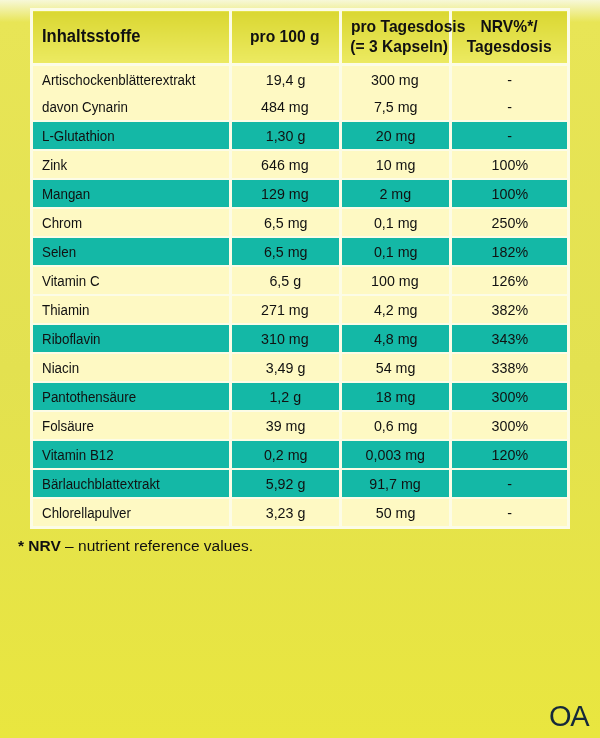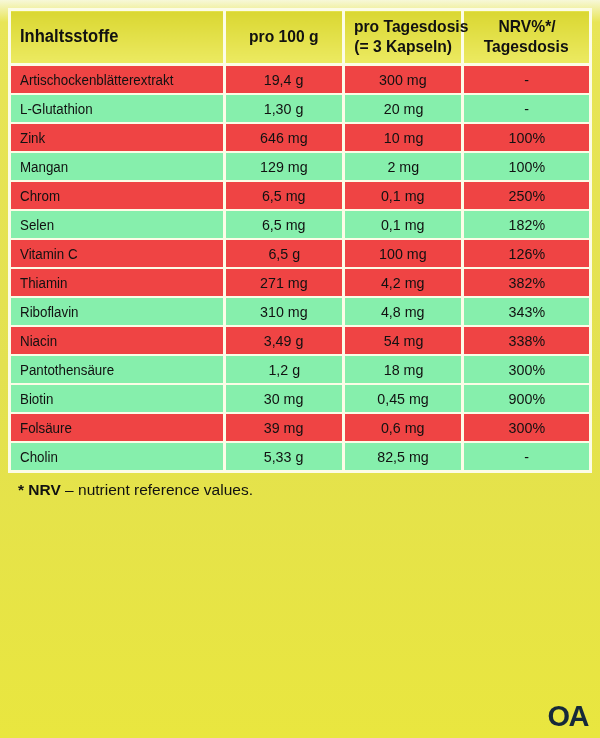--- a/index.html
+++ b/index.html
@@ -5,21 +5,21 @@
   html, body { margin: 0; padding: 0; }
   body {
     width: 600px; height: 738px;
     position: relative;
     overflow: hidden;
     font-family: "Liberation Sans", sans-serif;
     color: #111;
     background: linear-gradient(180deg, #f7f8d8 0%, #e8e556 3%, #e3e150 50%, #e9e63f 100%);
   }
   .nutri {
-    width: 584px;
+    width: 540px;
     margin: 8px auto 0 auto;
     border-collapse: collapse;
     table-layout: fixed;
     border: 3px solid #fcfce6;
   }
   .nutri col.c1 { width: 37%; }
   .nutri col.c2 { width: 20.5%; }
   .nutri col.c3 { width: 20.5%; }
   .nutri col.c4 { width: 22%; }
   .nutri th, .nutri td { padding: 0 4px; }
@@ -30,36 +30,36 @@
     border-bottom: 3px solid #fcfce6;
     font-size: 17px; font-weight: 700;
     text-align: center; vertical-align: middle;
     line-height: 1.18;
   }
   thead th.c-label { text-align: left; padding-left: 9px; font-size: 18px; }
   tbody td { height: 27px; line-height: 26px; text-align: center; vertical-align: middle; }
   tbody td.c-label { text-align: left; padding-left: 9px; }
   tbody tr:not(.cont) td { border-top: 2px solid #fcfce6; }
   tbody tr.cont td { border-top: 0; }
-  tr.row-yellow td { background: #ef4444; }
-  tr.row-white td { background: #86efac; }
+  tr.row-yellow td { background: #fef9c3; }
+  tr.row-white td { background: #14b8a6; }
   .txt {
     display: inline-block;
     white-space: nowrap;
     font-size: 15.5px;
   }
   .lbl { transform: scaleX(0.86); transform-origin: 0 50%; }
   .val { transform: scaleX(0.92); transform-origin: 50% 50%; }
   .hdr-txt { display: inline-block; transform: scaleX(0.92); transform-origin: 50% 50%; white-space: nowrap; }
   thead th.c-label .hdr-txt { transform-origin: 0 50%; }
   .footnote { margin: 7px 0 0 18px; font-size: 15.5px; line-height: 19px; }
   .b { font-weight: 700; }
   .logo {
     position: absolute; right: 12px; bottom: 5px;
-    font-size: 29px; font-weight: 700; letter-spacing: -1.5px;
+    font-size: 29px; font-weight: 400; letter-spacing: -1.5px;
     color: #15293a;
   }
 </style>
 </head>
 <body>
 
 <table class="nutri">
   <colgroup>
     <col class="c1">
       <col class="c2">
@@ -82,20 +82,26 @@
         <span class="hdr-txt">NRV%*/</span><br>
         <span class="hdr-txt">Tagesdosis</span>
       </th>
     </tr>
   </thead>
   <tbody id="rows">
       <tr class="row-yellow">
         <td class="c-label"><span class="txt lbl">Artischockenblätterextrakt</span></td>
         <td><span class="txt val">19,4 g</span></td>
         <td><span class="txt val">300 mg</span></td>
+        <td><span class="txt val">-</span></td>
+      </tr>
+      <tr class="row-yellow cont">
+        <td class="c-label"><span class="txt lbl">davon Cynarin</span></td>
+        <td><span class="txt val">484 mg</span></td>
+        <td><span class="txt val">7,5 mg</span></td>
         <td><span class="txt val">-</span></td>
       </tr>
       <tr class="row-white">
         <td class="c-label"><span class="txt lbl">L-Glutathion</span></td>
         <td><span class="txt val">1,30 g</span></td>
         <td><span class="txt val">20 mg</span></td>
         <td><span class="txt val">-</span></td>
       </tr>
       <tr class="row-yellow">
         <td class="c-label"><span class="txt lbl">Zink</span></td>
@@ -144,36 +150,42 @@
         <td><span class="txt val">3,49 g</span></td>
         <td><span class="txt val">54 mg</span></td>
         <td><span class="txt val">338%</span></td>
       </tr>
       <tr class="row-white">
         <td class="c-label"><span class="txt lbl">Pantothensäure</span></td>
         <td><span class="txt val">1,2 g</span></td>
         <td><span class="txt val">18 mg</span></td>
         <td><span class="txt val">300%</span></td>
       </tr>
-      <tr class="row-white">
-        <td class="c-label"><span class="txt lbl">Biotin</span></td>
-        <td><span class="txt val">30 mg</span></td>
-        <td><span class="txt val">0,45 mg</span></td>
-        <td><span class="txt val">900%</span></td>
-      </tr>
       <tr class="row-yellow">
         <td class="c-label"><span class="txt lbl">Folsäure</span></td>
         <td><span class="txt val">39 mg</span></td>
         <td><span class="txt val">0,6 mg</span></td>
         <td><span class="txt val">300%</span></td>
       </tr>
       <tr class="row-white">
-        <td class="c-label"><span class="txt lbl">Cholin</span></td>
-        <td><span class="txt val">5,33 g</span></td>
-        <td><span class="txt val">82,5 mg</span></td>
+        <td class="c-label"><span class="txt lbl">Vitamin B12</span></td>
+        <td><span class="txt val">0,2 mg</span></td>
+        <td><span class="txt val">0,003 mg</span></td>
+        <td><span class="txt val">120%</span></td>
+      </tr>
+      <tr class="row-white">
+        <td class="c-label"><span class="txt lbl">Bärlauchblattextrakt</span></td>
+        <td><span class="txt val">5,92 g</span></td>
+        <td><span class="txt val">91,7 mg</span></td>
+        <td><span class="txt val">-</span></td>
+      </tr>
+      <tr class="row-yellow">
+        <td class="c-label"><span class="txt lbl">Chlorellapulver</span></td>
+        <td><span class="txt val">3,23 g</span></td>
+        <td><span class="txt val">50 mg</span></td>
         <td><span class="txt val">-</span></td>
       </tr>
     </tbody>
 </table>
 
 <div class="footnote">
   <div class="fn-line1">
     <span class="b">* NRV</span><span> – nutrient reference values.</span>
   </div>
 

